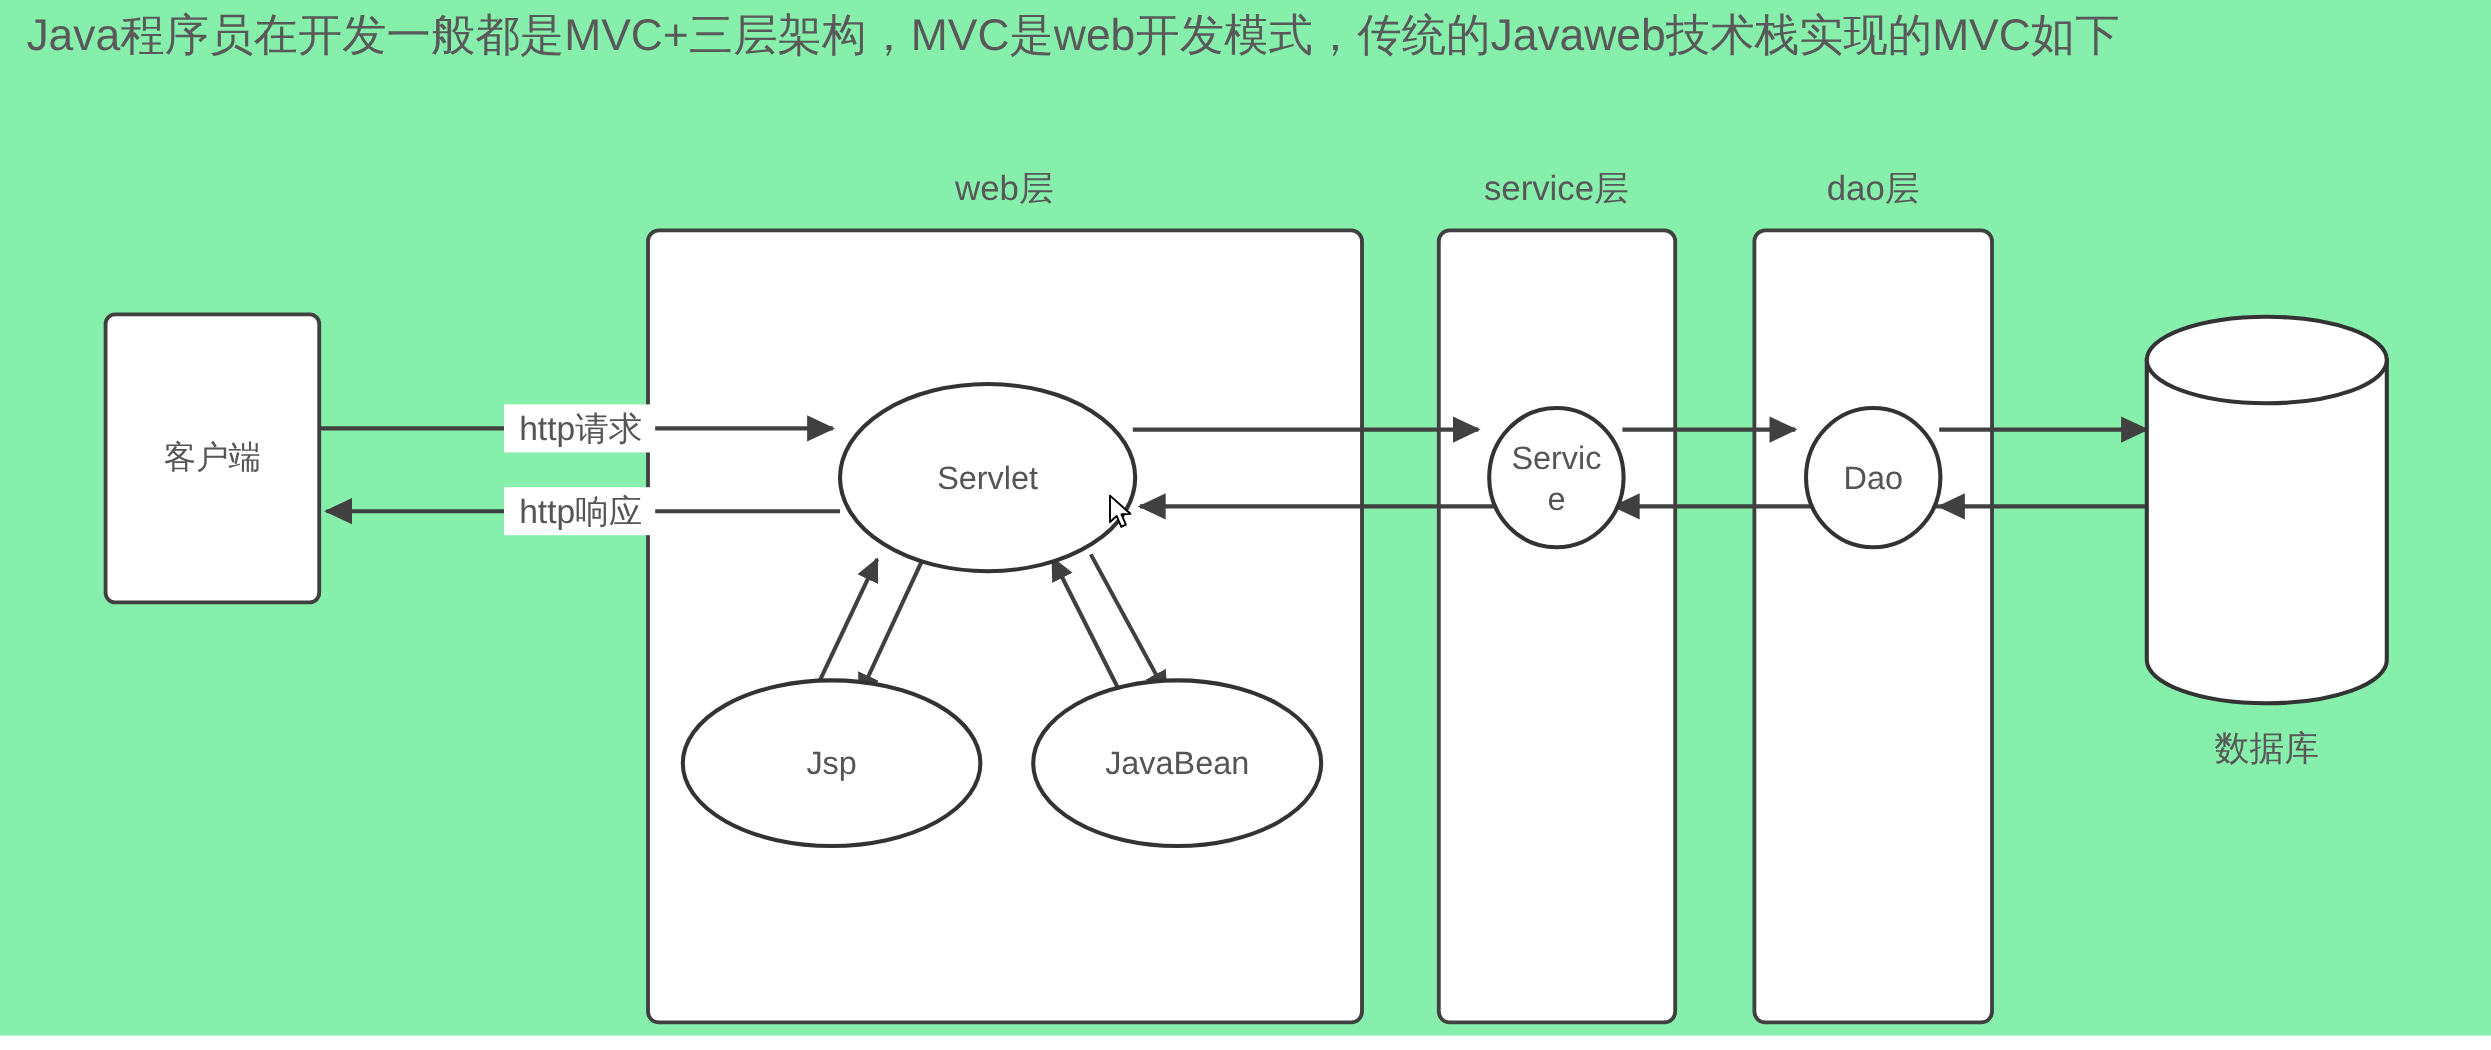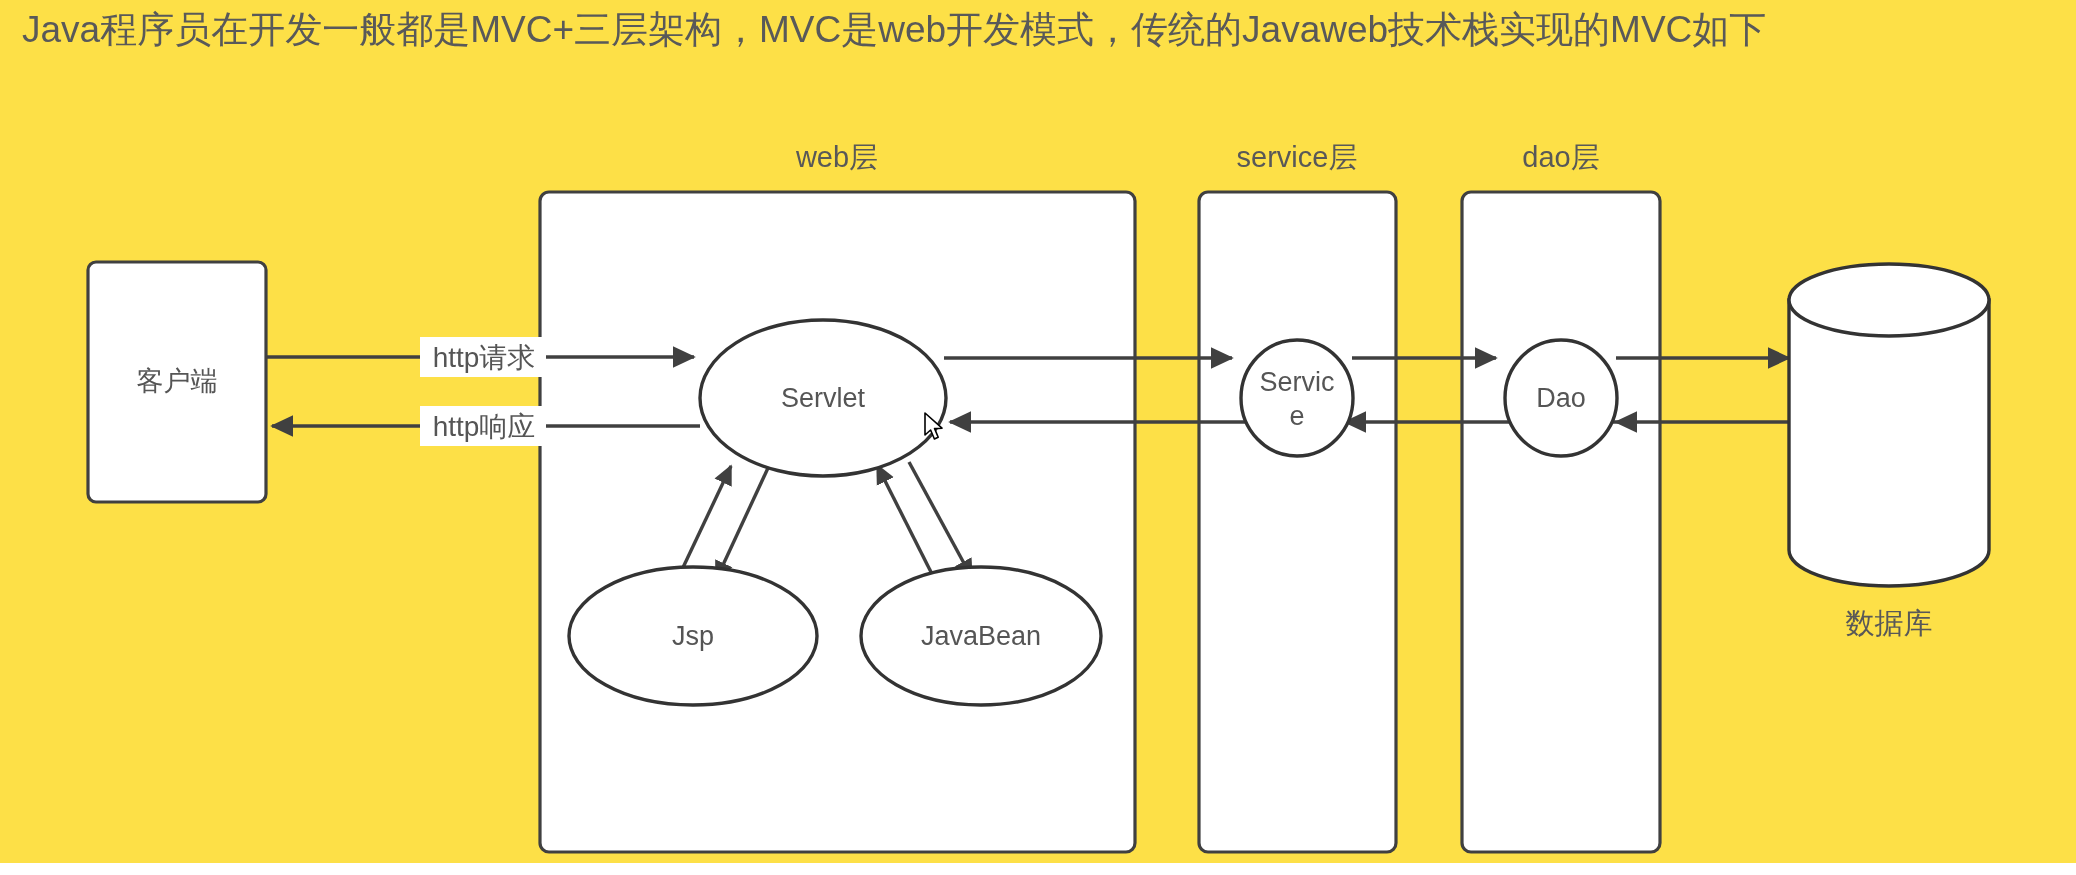--- a/index.html
+++ b/index.html
@@ -10,21 +10,21 @@
   body {
     width: 2076px;
     height: 875px;
     overflow: hidden;
     font-family: "Liberation Sans", "DejaVu Sans", sans-serif;
   }
   #page {
     position: relative;
     width: 2076px;
     height: 863px;
-    background: #fde047;
+    background: #86efac;
   }
   #caption {
     position: absolute;
     left: 22px;
     top: 6px;
     width: 2040px;
     font-size: 37px;
     line-height: 48px;
     color: #595959;
     white-space: nowrap;

